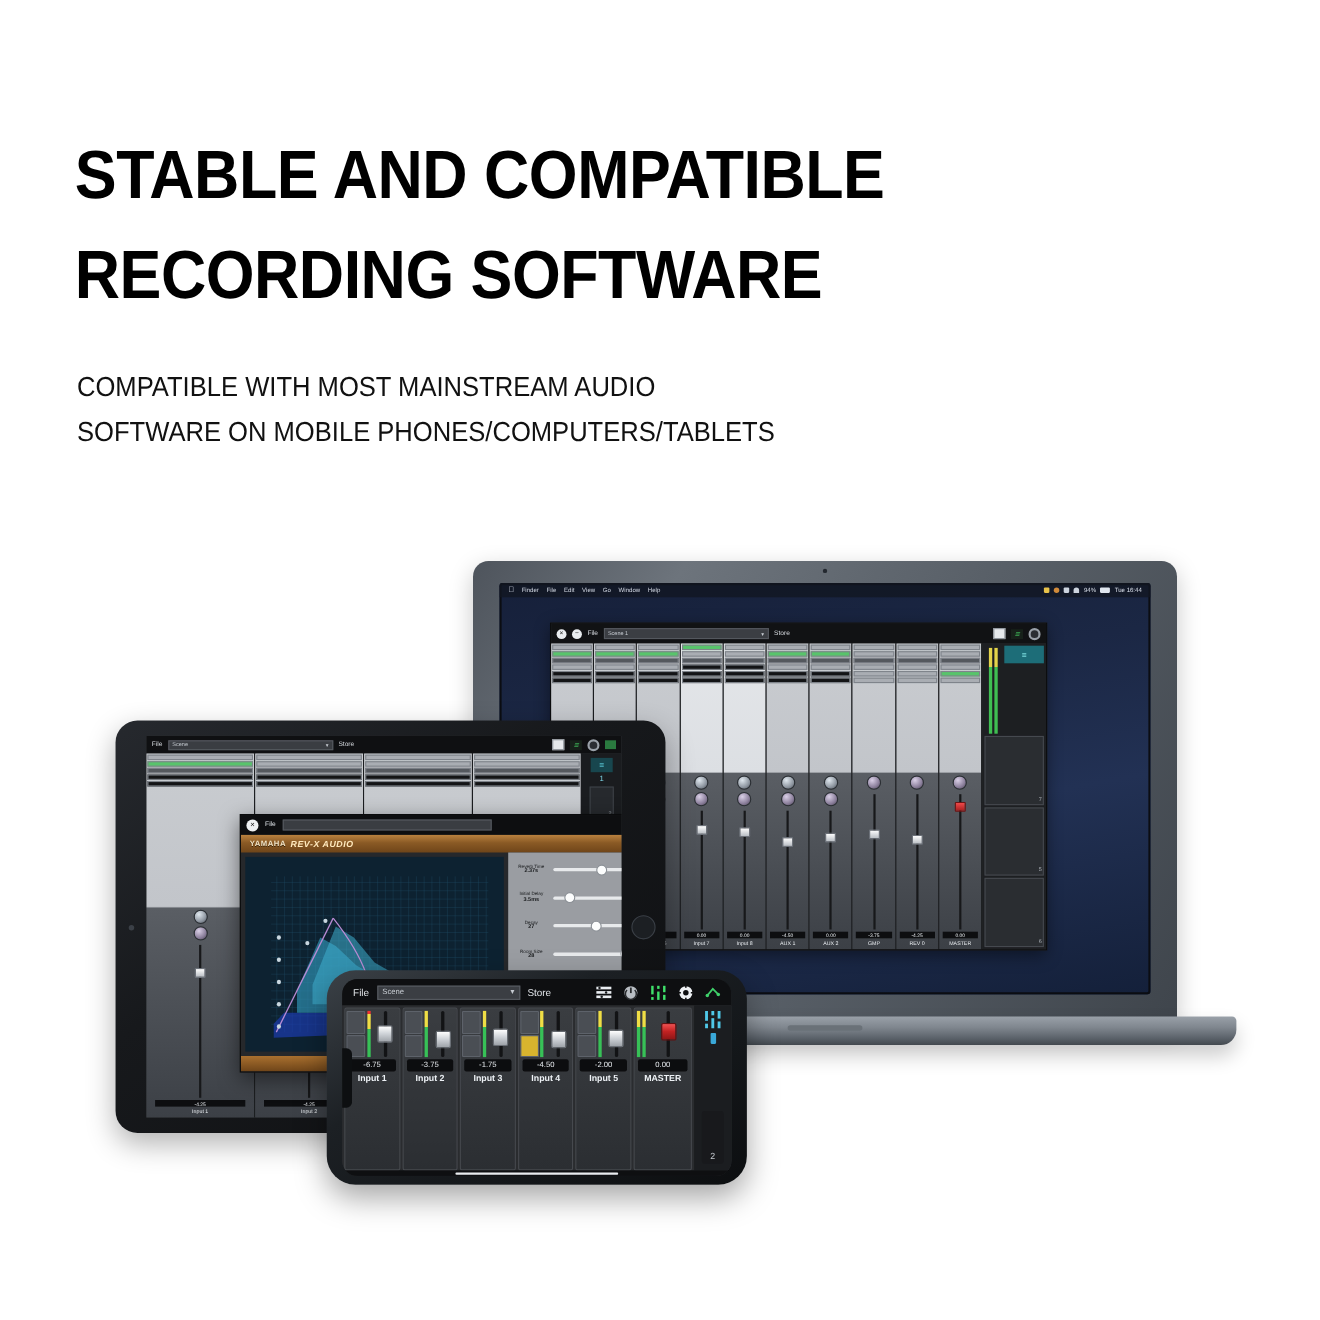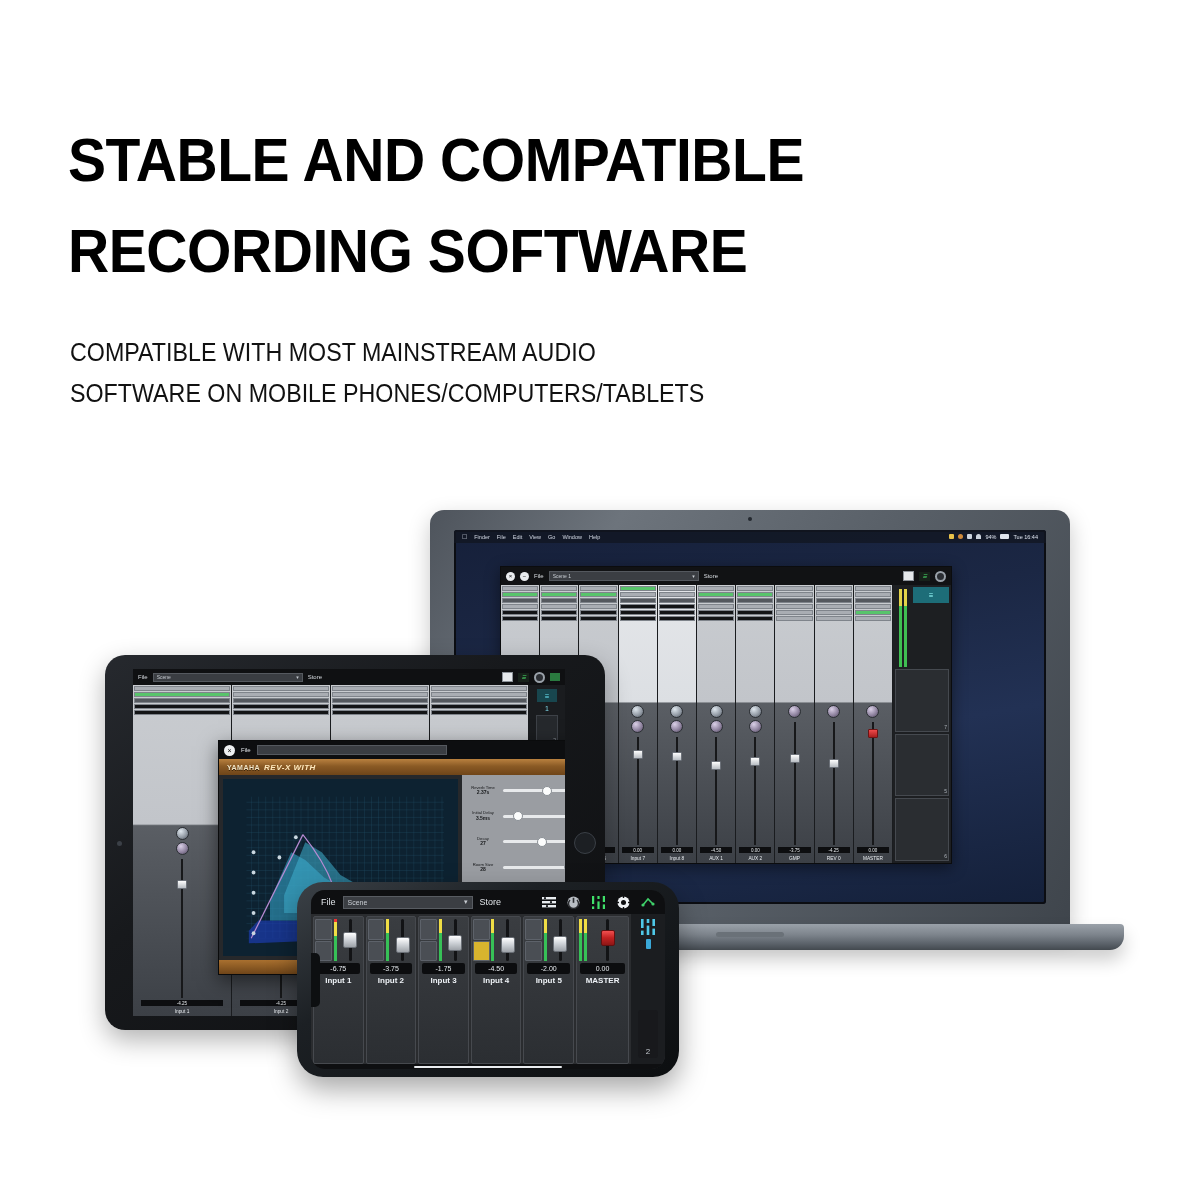--- a/index.html
+++ b/index.html
@@ -627,21 +627,21 @@
           </div>
 
           <div class="plugin">
             <div class="pl-bar">
               <span class="pl-x">×</span>
               <span>File</span>
               <span class="pl-field"></span>
             </div>
             <div class="pl-wood">
               <span class="pl-brand">YAMAHA</span>
-              <span class="pl-title">REV-X WITH</span>
+              <span class="pl-title">REV-X AUDIO</span>
             </div>
             <div class="pl-main">
               <div class="pl-graph">
                 <svg viewBox="0 0 200 140" preserveAspectRatio="none" style="width:100%;height:100%">
                   <defs>
                     <pattern id="g" width="6" height="6" patternUnits="userSpaceOnUse">
                       <path d="M6 0 L0 0 0 6" fill="none" stroke="#1d4a63" stroke-width="0.5"></path>
                     </pattern>
                   </defs>
                   <rect x="20" y="14" width="168" height="112" fill="url(#g)"></rect>

